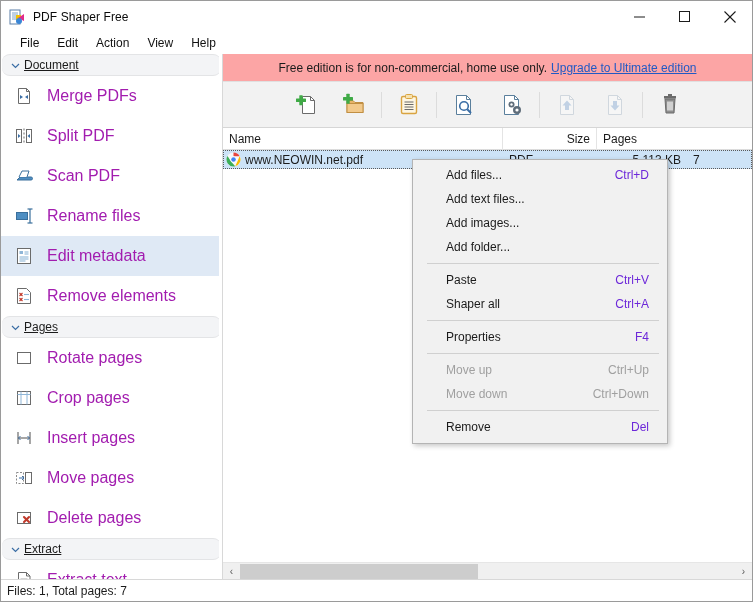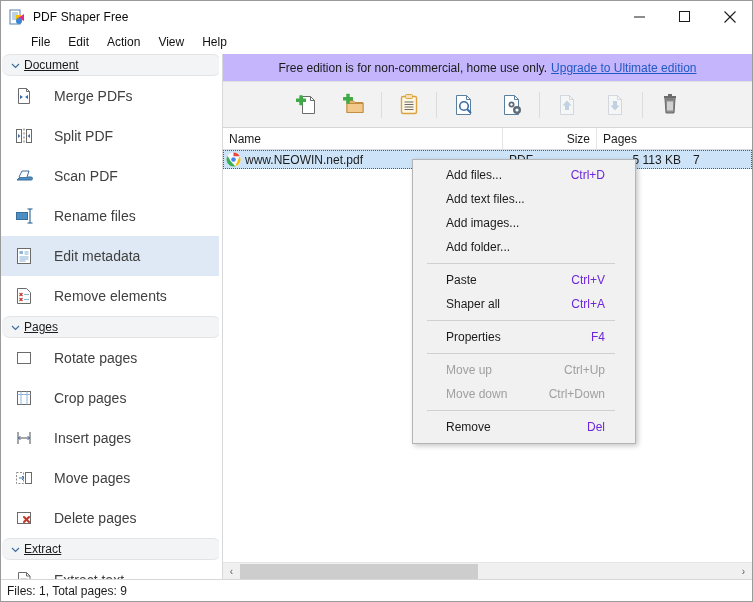--- a/index.html
+++ b/index.html
@@ -42,23 +42,23 @@
   .win-btn {
     width: 45px; height: 31px;
     display: flex; align-items: center; justify-content: center;
     background: transparent;
   }
   .win-btn svg { display: block; }
 
   
   .menubar {
     height: 22px; flex: 0 0 22px;
-    display: flex; 
-    background: #ffffff;
-    padding-left: 21px;
+    display: flex; align-items: center;
+    background: #ffffff;
+    padding-left: 10px;
   }
   .menu-item {
     padding: 3px 9px;
     font-size: 12px; color: #111;
     line-height: 15px;
   }
 
   
   .body-split { flex: 1 1 auto; display: flex; min-height: 0; }
 
@@ -89,35 +89,35 @@
     display: flex; align-items: center;
     padding-left: 12px;
     background: transparent;
   }
   .side-item.selected { background: #dfe9f5; }
   .side-item .ico {
     width: 22px; height: 22px; flex: 0 0 22px;
     margin-right: 12px;
     display: flex; align-items: center; justify-content: center;
   }
-  .side-item .lbl { font-size: 14px; color: #404040; margin-left: 7px; }
+  .side-item .lbl { font-size: 16px; color: #a21caf; }
 
   
   .splitter {
     position: absolute; right: 0; top: 0; bottom: 0; width: 3px;
     background: #ffffff;
   }
 
   
   .right { flex: 1 1 auto; display: flex; flex-direction: column; min-width: 0; background:#ffffff; }
 
   .nag {
     height: 28px; flex: 0 0 28px;
     display: flex; align-items: center; justify-content: center;
-    background: #c4b5fd;
+    background: #fca5a5;
     border-bottom: 1px solid #e0e0e0;
     font-size: 12px; color: #1b1b1b;
     gap: 4px;
   }
   .nag a { color: #2159c4; text-decoration: underline; }
 
   .toolbar {
     height: 46px; flex: 0 0 46px;
     background: #f2f2f2;
     border-bottom: 1px solid #d6d6d6;
@@ -180,25 +180,25 @@
     border-top: 1px solid #d8d8d8;
     display: flex; align-items: center;
     padding-left: 6px;
     font-size: 12px; color: #1b1b1b;
   }
 
   
   .ctxmenu {
     position: absolute;
     left: 411px; top: 158px;
-    width: 224px;
+    width: 256px;
     background: #f1f1f1;
     border: 1px solid #b4b4b4;
     box-shadow: 2px 2px 5px rgba(0,0,0,0.22);
-    padding: 3px 16px 4px 0;
+    padding: 3px 4px 4px 0;
     z-index: 50;
   }
   .ctx-item {
     height: 24px;
     display: flex; align-items: center;
     padding: 0 14px 0 33px;
     font-size: 12px; color: #1b1b1b;
     justify-content: space-between;
   }
   .ctx-item.disabled { color: #a0a0a0; }
@@ -566,21 +566,21 @@
         <div class="hs-arrow">‹</div>
         <div class="hs-track">
           <div class="hs-thumb"></div>
         </div>
         <div class="hs-arrow">›</div>
       </div>
     </div>
   </div>
 
   <div class="statusbar">
-    <span>Files: 1, Total pages: 9</span>
+    <span>Files: 1, Total pages: 7</span>
   </div>
 
   <div class="ctxmenu">
     <div class="ctx-item">
       <span>Add files...</span>
       <span class="accel">Ctrl+D</span>
     </div>
     <div class="ctx-item">
       <span>Add text files...</span>
       <span class="accel"></span>

